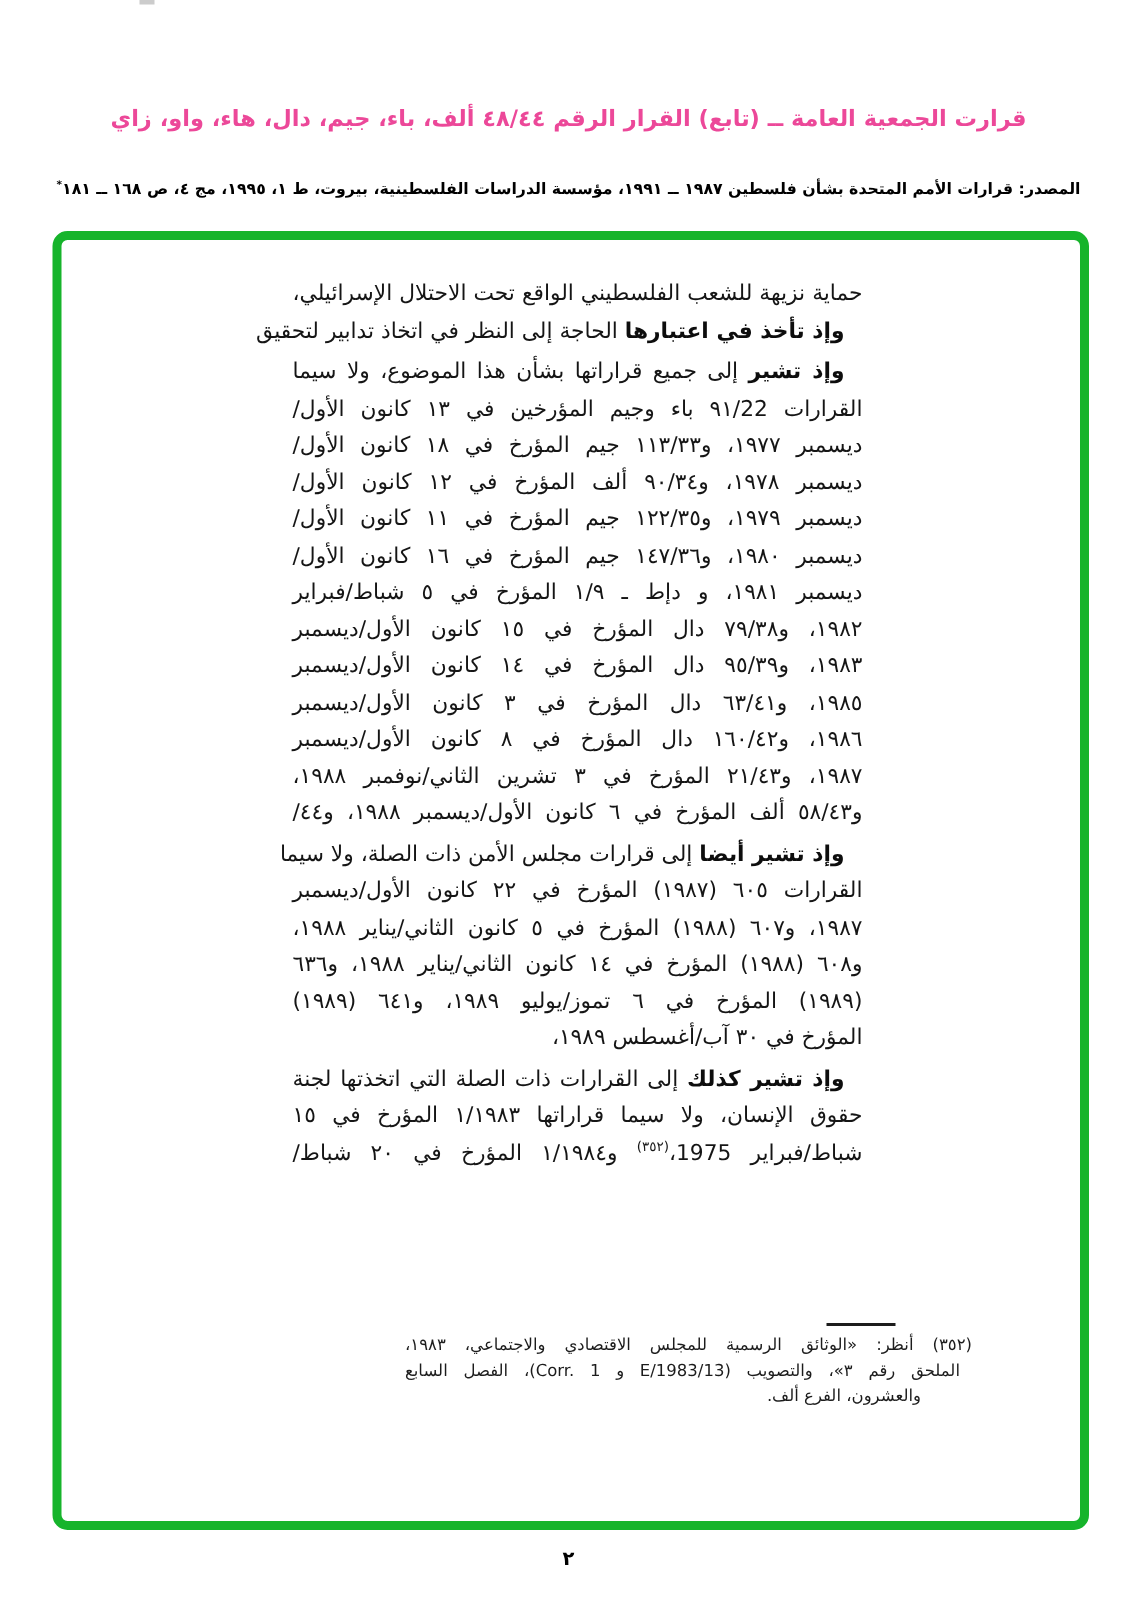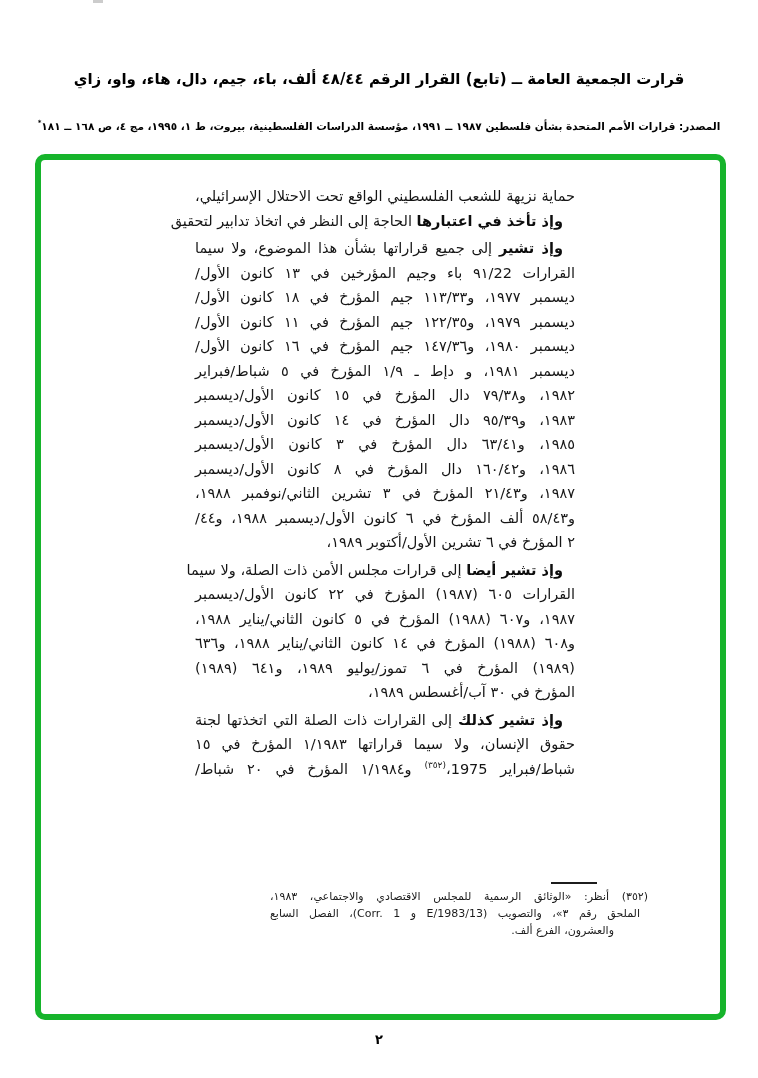--- a/index.html
+++ b/index.html
@@ -4,21 +4,21 @@
 <style>
   html,body { margin:0; padding:0; background:#fff; }
   .page {
     position:relative; width:758px; height:1078px; background:#ffffff;
     font-family:"DejaVu Sans", sans-serif; direction:rtl; overflow:hidden;
     color:#1a1a1a;
   }
   .artifact { position:absolute; left:93px; top:0; width:10px; height:3px; background:#cccccc; }
   .header1 {
     position:absolute; top:70px; left:0; right:0; text-align:center;
-    font-weight:bold; font-size:15px; color:#000000; letter-spacing:0;
+    font-weight:bold; font-size:15px; color:#ec4899; letter-spacing:0;
   }
   .header2 {
     position:absolute; top:119px; left:0; right:0; text-align:center;
     font-weight:bold; font-size:10.5px; color:#000;
   }
   .header2 sup { font-size:7px; }
   .greenbox {
     position:absolute; box-sizing:border-box;
     left:35px; top:154px; width:691px; height:866px;
     border:6px solid #16b42b; border-radius:10px; background:transparent;
@@ -62,30 +62,30 @@
 
   <div class="body-text">
       <div class="para">
         <div class="line"><span>حماية نزيهة للشعب الفلسطيني الواقع تحت الاحتلال الإسرائيلي،</span></div>
         <div class="line first"><b>وإذ تأخذ في اعتبارها</b><span> الحاجة إلى النظر في اتخاذ تدابير لتحقيق</span></div>
       </div>
       <div class="para">
         <div class="line first"><b>وإذ تشير</b><span> إلى جميع قراراتها بشأن هذا الموضوع، ولا سيما</span></div>
         <div class="line"><span>القرارات ٩١/22 باء وجيم المؤرخين في ١٣ كانون الأول/</span></div>
         <div class="line"><span>ديسمبر ١٩٧٧، و١١٣/٣٣ جيم المؤرخ في ١٨ كانون الأول/</span></div>
+        <div class="line"><span>ديسمبر ١٩٧٨، و٩٠/٣٤ ألف المؤرخ في ١٢ كانون الأول/</span></div>
         <div class="line"><span>ديسمبر ١٩٧٩، و١٢٢/٣٥ جيم المؤرخ في ١١ كانون الأول/</span></div>
         <div class="line"><span>ديسمبر ١٩٨٠، و١٤٧/٣٦ جيم المؤرخ في ١٦ كانون الأول/</span></div>
         <div class="line"><span>ديسمبر ١٩٨١، و دإط ـ ١/٩ المؤرخ في ٥ شباط/فبراير</span></div>
         <div class="line"><span>١٩٨٢، و٧٩/٣٨ دال المؤرخ في ١٥ كانون الأول/ديسمبر</span></div>
         <div class="line"><span>١٩٨٣، و٩٥/٣٩ دال المؤرخ في ١٤ كانون الأول/ديسمبر</span></div>
         <div class="line"><span>١٩٨٥، و٦٣/٤١ دال المؤرخ في ٣ كانون الأول/ديسمبر</span></div>
         <div class="line"><span>١٩٨٦، و١٦٠/٤٢ دال المؤرخ في ٨ كانون الأول/ديسمبر</span></div>
         <div class="line"><span>١٩٨٧، و٢١/٤٣ المؤرخ في ٣ تشرين الثاني/نوفمبر ١٩٨٨،</span></div>
         <div class="line"><span>و٥٨/٤٣ ألف المؤرخ في ٦ كانون الأول/ديسمبر ١٩٨٨، و٤٤/</span></div>
-        <div class="line last"><span>٢ المؤرخ في ٦ تشرين الأول/أكتوبر ١٩٨٩،</span></div>
       </div>
       <div class="para">
         <div class="line first"><b>وإذ تشير أيضا</b><span> إلى قرارات مجلس الأمن ذات الصلة، ولا سيما</span></div>
         <div class="line"><span>القرارات ٦٠٥ (١٩٨٧) المؤرخ في ٢٢ كانون الأول/ديسمبر</span></div>
         <div class="line"><span>١٩٨٧، و٦٠٧ (١٩٨٨) المؤرخ في ٥ كانون الثاني/يناير ١٩٨٨،</span></div>
         <div class="line"><span>و٦٠٨ (١٩٨٨) المؤرخ في ١٤ كانون الثاني/يناير ١٩٨٨، و٦٣٦</span></div>
         <div class="line"><span>(١٩٨٩) المؤرخ في ٦ تموز/يوليو ١٩٨٩، و٦٤١ (١٩٨٩)</span></div>
         <div class="line last"><span>المؤرخ في ٣٠ آب/أغسطس ١٩٨٩،</span></div>
       </div>
       <div class="para">

